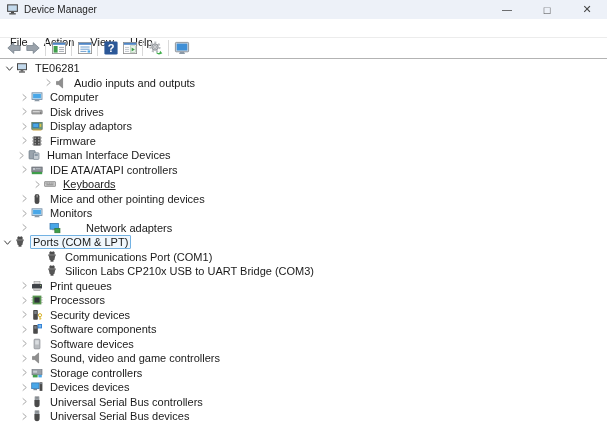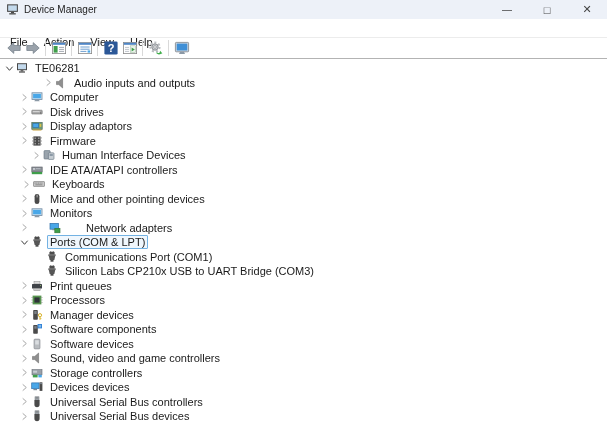--- a/index.html
+++ b/index.html
@@ -415,21 +415,21 @@
           <svg>
             <use href="#sym-chevron-right-icon"></use>
           </svg>
         </span>
     <svg class="node-icon">
           <use href="#sym-firmware-chip-icon"></use>
         </svg>
     <span class="node-label">Firmware</span>
   </div>
 
-  <div class="tree-row" style="padding-left: 29px;">
+  <div class="tree-row" style="padding-left: 14px;">
     <span class="chev">
           <svg>
             <use href="#sym-chevron-right-icon"></use>
           </svg>
         </span>
     <svg class="node-icon">
           <use href="#sym-hid-icon"></use>
         </svg>
     <span class="node-label">Human Interface Devices</span>
   </div>
@@ -439,21 +439,21 @@
           <svg>
             <use href="#sym-chevron-right-icon"></use>
           </svg>
         </span>
     <svg class="node-icon">
           <use href="#sym-ide-controller-icon"></use>
         </svg>
     <span class="node-label">IDE ATA/ATAPI controllers</span>
   </div>
 
-  <div class="tree-row" style="padding-left: 19px;">
+  <div class="tree-row" style="padding-left: 30px; text-decoration: underline;">
     <span class="chev">
           <svg>
             <use href="#sym-chevron-right-icon"></use>
           </svg>
         </span>
     <svg class="node-icon">
           <use href="#sym-keyboard-icon"></use>
         </svg>
     <span class="node-label">Keyboards</span>
   </div>
@@ -487,21 +487,21 @@
           <svg>
             <use href="#sym-chevron-right-icon"></use>
           </svg>
         </span>
     <svg class="node-icon">
           <use href="#sym-network-adapter-icon"></use>
         </svg>
     <span class="node-label">Network adapters</span>
   </div>
 
-  <div class="tree-row" style="padding-left: 17px;">
+  <div class="tree-row" style="">
     <span class="chev">
           <svg>
             <use href="#sym-chevron-down-icon"></use>
           </svg>
         </span>
     <svg class="node-icon">
           <use href="#sym-serial-port-icon"></use>
         </svg>
     <span class="node-label selected">Ports (COM &amp; LPT)</span>
   </div>
@@ -548,21 +548,21 @@
 
   <div class="tree-row" style="padding-left: 17px;">
     <span class="chev">
           <svg>
             <use href="#sym-chevron-right-icon"></use>
           </svg>
         </span>
     <svg class="node-icon">
           <use href="#sym-security-device-icon"></use>
         </svg>
-    <span class="node-label">Manager devices</span>
+    <span class="node-label">Security devices</span>
   </div>
 
   <div class="tree-row" style="padding-left: 17px;">
     <span class="chev">
           <svg>
             <use href="#sym-chevron-right-icon"></use>
           </svg>
         </span>
     <svg class="node-icon">
           <use href="#sym-software-component-icon"></use>

